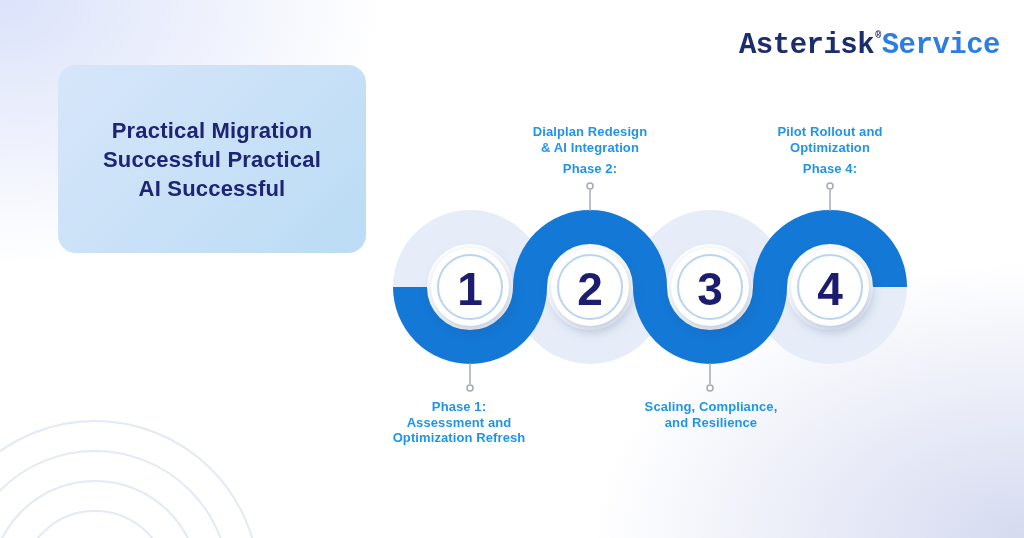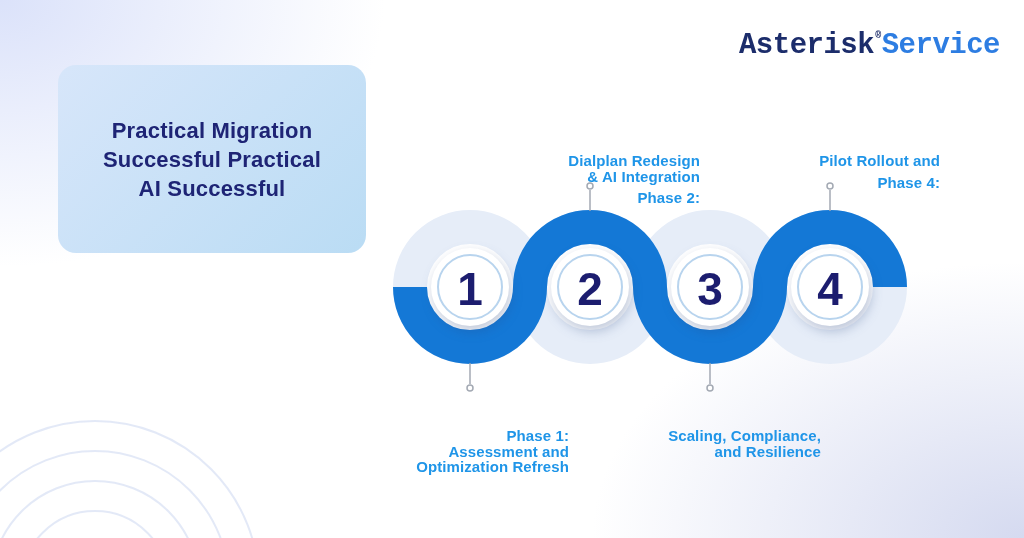--- a/index.html
+++ b/index.html
@@ -56,22 +56,22 @@
   .track{fill:none;stroke:var(--track_light);stroke-width:34;}
   .ribbon{fill:none;stroke:var(--ribbon_blue);stroke-width:34;stroke-linecap:butt;}
   .node{fill:#ffffff;filter:drop-shadow(2px 5px 6px rgba(40,70,130,0.30));}
   .node-ring{fill:none;stroke:var(--node_ring);stroke-width:2;}
   .num{fill:var(--number_navy);font-family:"Liberation Sans",sans-serif;font-size:46px;font-weight:bold;text-anchor:middle;dominant-baseline:central;}
   .conn-line{stroke:var(--connector_gray);stroke-width:1.5;}
   .conn-dot{fill:#ffffff;stroke:var(--connector_gray);stroke-width:1.5;}
   
   .phase-label{
     position:absolute;width:220px;transform:translateX(-50%);
-    text-align:right;color:var(--label_blue);
-    font-size:15px;line-height:15.5px;font-weight:600;letter-spacing:0.1px;margin-top:29px;
+    text-align:center;color:var(--label_blue);
+    font-size:13px;line-height:15.5px;font-weight:600;letter-spacing:0.1px;
   }
   .phase-label span{display:block;white-space:nowrap;}
   .phase-label .phase-tag{font-weight:600;}
   .phase-label.top .phase-tag{margin-top:6px;}
 </style>
 </head>
 <body>
 
 <div class="canvas">
 
@@ -127,20 +127,21 @@
   </svg>
 
   <div class="phase-label top" style="left:590px;top:124px;">
     <span>Dialplan Redesign</span>
     <span>&amp; AI Integration</span>
     <span class="phase-tag">Phase 2:</span>
   </div>
 
   <div class="phase-label top" style="left:830px;top:124px;">
     <span>Pilot Rollout and</span>
+    <span>Optimization</span>
     <span class="phase-tag">Phase 4:</span>
   </div>
 
   <div class="phase-label bottom" style="left:459px;top:399px;">
     <span class="phase-tag">Phase 1:</span>
     <span>Assessment and</span>
     <span>Optimization Refresh</span>
   </div>
 
   <div class="phase-label bottom" style="left:711px;top:399px;">

